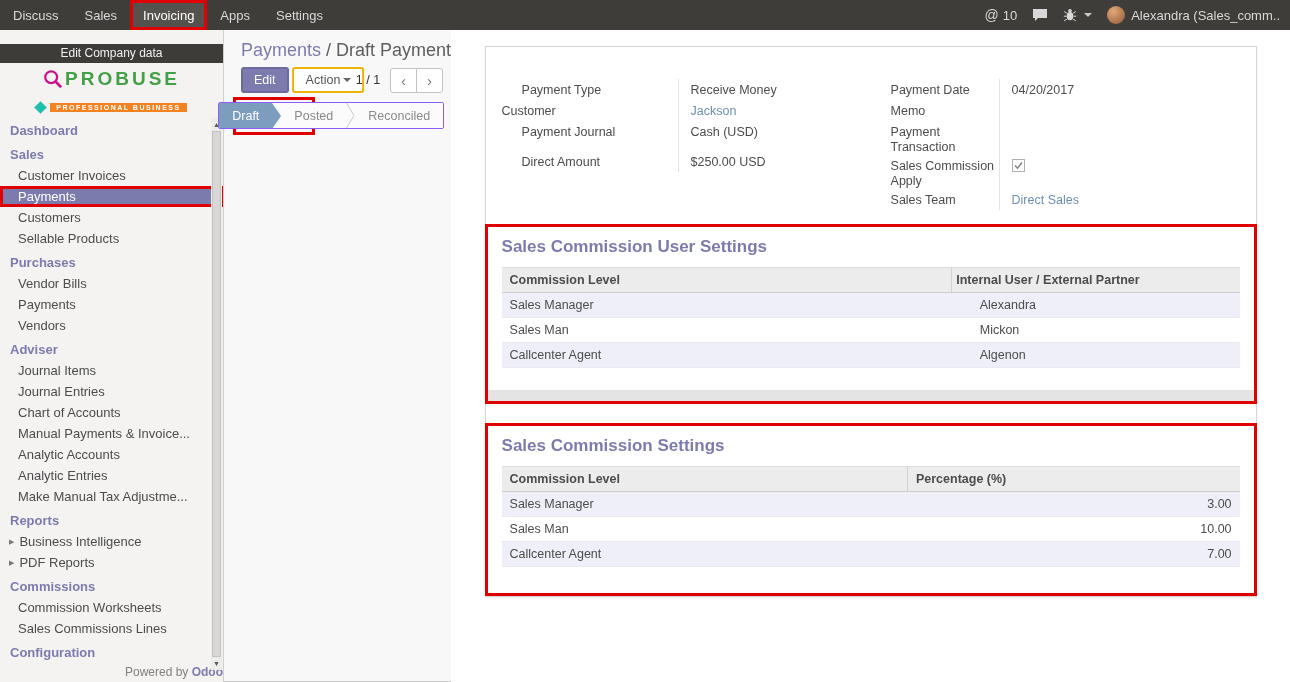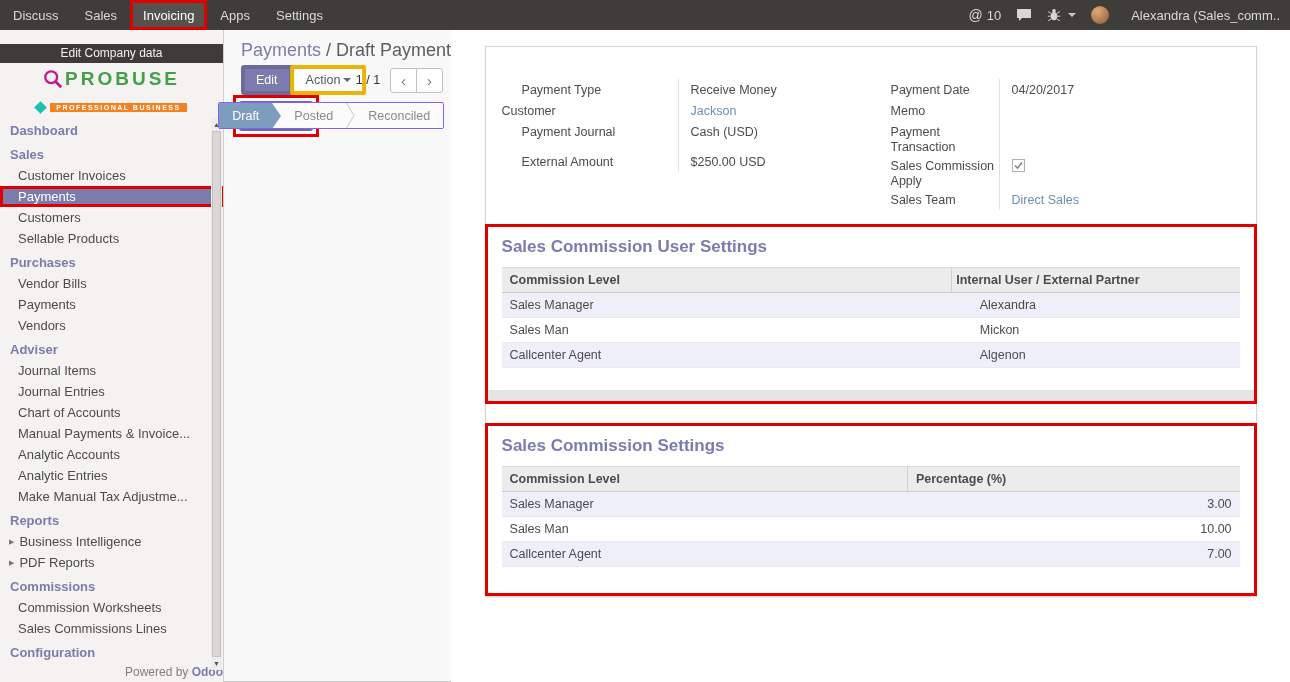--- a/index.html
+++ b/index.html
@@ -12,21 +12,21 @@
             align-items:stretch; color:#d9d9d9; font-size:13px; flex:0 0 30px; }
   .menus { display:flex; }
   .menu-item { padding:0 13px; display:flex; align-items:center; cursor:pointer; white-space:nowrap; }
   .menu-item.active { background:#55524e; color:#fff; }
   .menu-item.annotated { box-shadow: inset 0 0 0 3px #e10000; }
   .topbar-right { display:flex; align-items:center; gap:15px; padding-right:10px; }
   .tb-ico { display:flex; align-items:center; gap:4px; cursor:pointer; color:#d9d9d9; }
   .at { font-size:14px; }
   .caret { display:inline-block; width:0; height:0; border:4px solid transparent;
            border-top-color:#c9c9c9; margin-left:3px; position:relative; top:2px; }
-  .user-menu { display:flex; align-items:center; gap:22px; cursor:pointer; }
+  .user-menu { display:flex; align-items:center; gap:6px; cursor:pointer; }
   .avatar { width:18px; height:18px; border-radius:50%;
             background:radial-gradient(circle at 35% 30%, #e3a877, #8a5a37); display:inline-block; }
 
   
   .layout { flex:1; display:flex; min-height:0; }
 
   
   .sidebar { width:224px; flex:0 0 224px; background:#f4f3f2; border-right:1px solid #cfcfcf;
              position:relative; overflow:hidden; }
   .edit-company { margin-top:14px; height:19px; line-height:19px; background:#3d3c38; color:#f0f0f0;
@@ -52,21 +52,21 @@
   .sb-arrow { font-size:7px; color:#555; height:13px; line-height:13px; cursor:pointer; }
   .sb-thumb { flex:1; width:9px; background:#d8d7d5; border:1px solid #c4c3c1; }
 
   
   .main { flex:1; background:#fff; display:flex; flex-direction:row; min-width:0; }
   .control-panel { background:#f8f8f8; border-bottom:1px solid #c9c9c9; flex:0 0 auto; }
   .breadcrumb-row { height:32px; padding:10px 0 0 17px; font-size:18px; }
   .bc-link { color:#7c7bad; cursor:pointer; }
   .bc-sep, .bc-current { color:#5d5d5d; }
   .buttons-row { height:36px; display:flex; align-items:center; position:relative; padding-left:17px; }
-  .btn { font-size:12.5px; padding:4px 11px; border:4px solid #eab308; background:#fff; color:#555;
+  .btn { font-size:12.5px; padding:4px 11px; border:2px solid #eab308; background:#fff; color:#555;
          border-radius:3px; cursor:pointer; font-family:"Liberation Sans",sans-serif; }
   .btn.primary { background:#7c7bad; border-color:#6c6b9c; color:#fff; }
   .left-buttons { display:flex; gap:6px; }
   .center-buttons { position:absolute; left:46%; transform:translateX(-50%); }
   .pager { position:absolute; right:8px; display:flex; align-items:center; gap:10px; }
   .pager-value { font-size:12.5px; color:#333;margin-left:10px; }
   .btn-group { display:flex; }
   .btn-group button { width:27px; height:25px; border:1px solid #c2c2c2; background:#fff; color:#777;
                       font-size:15px; line-height:1; cursor:pointer; }
   .btn-group button:first-child { border-radius:3px 0 0 3px; }
@@ -302,21 +302,21 @@
                 </div>
                 <div class="field-row">
                   <label class="f-label bold">Payment Journal</label>
                   <div class="f-value">Cash (USD)</div>
                 </div>
                 <div class="field-row spacer">
                   <div class="f-label"></div>
                   <div class="f-value"></div>
                 </div>
                 <div class="field-row">
-                  <label class="f-label bold">External Amount</label>
+                  <label class="f-label bold">Direct Amount</label>
                   <div class="f-value">$250.00 USD</div>
                 </div>
               </div>
             <div class="form-col col-right" id="form-right">
                 <div class="field-row">
                   <label class="f-label bold">Payment Date</label>
                   <div class="f-value">04/20/2017</div>
                 </div>
                 <div class="field-row">
                   <label class="f-label bold">Memo</label>

